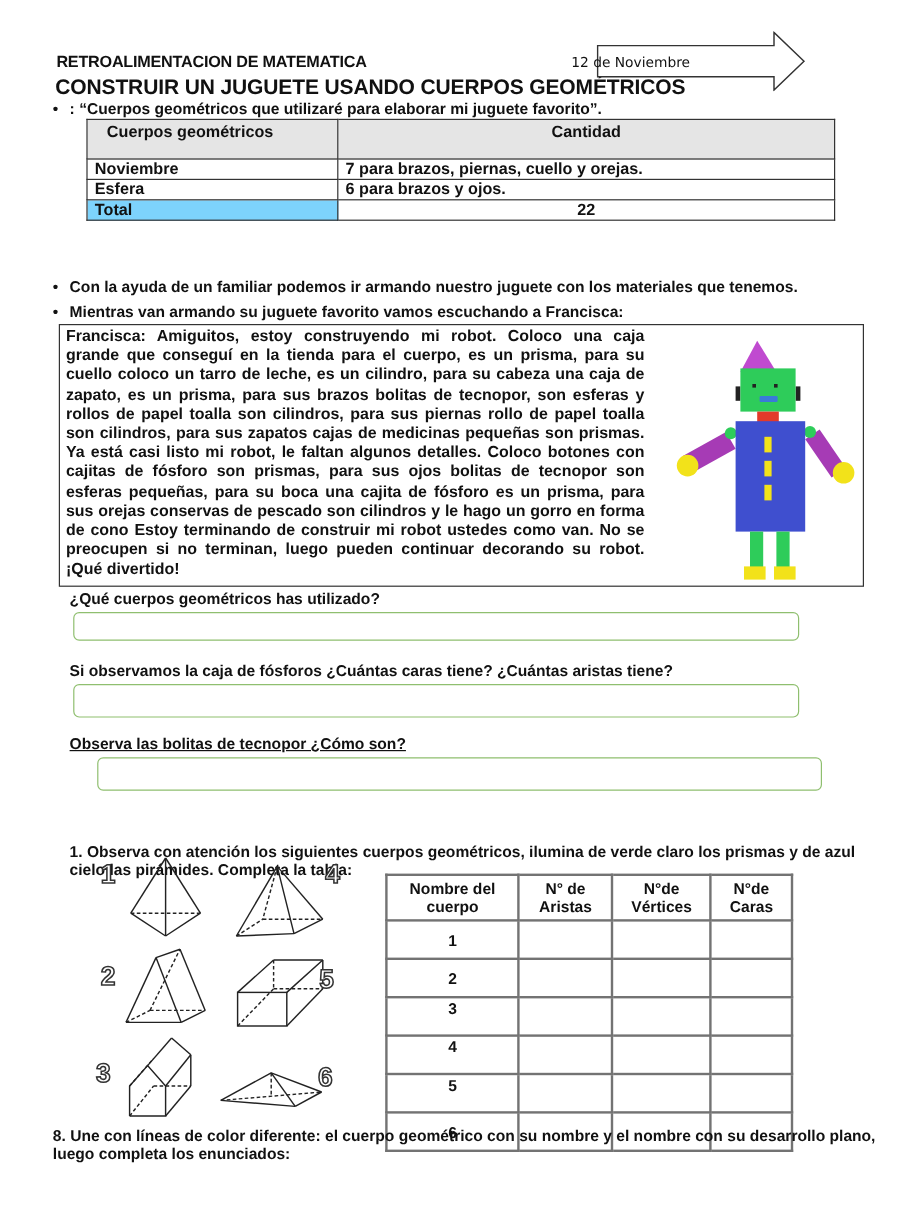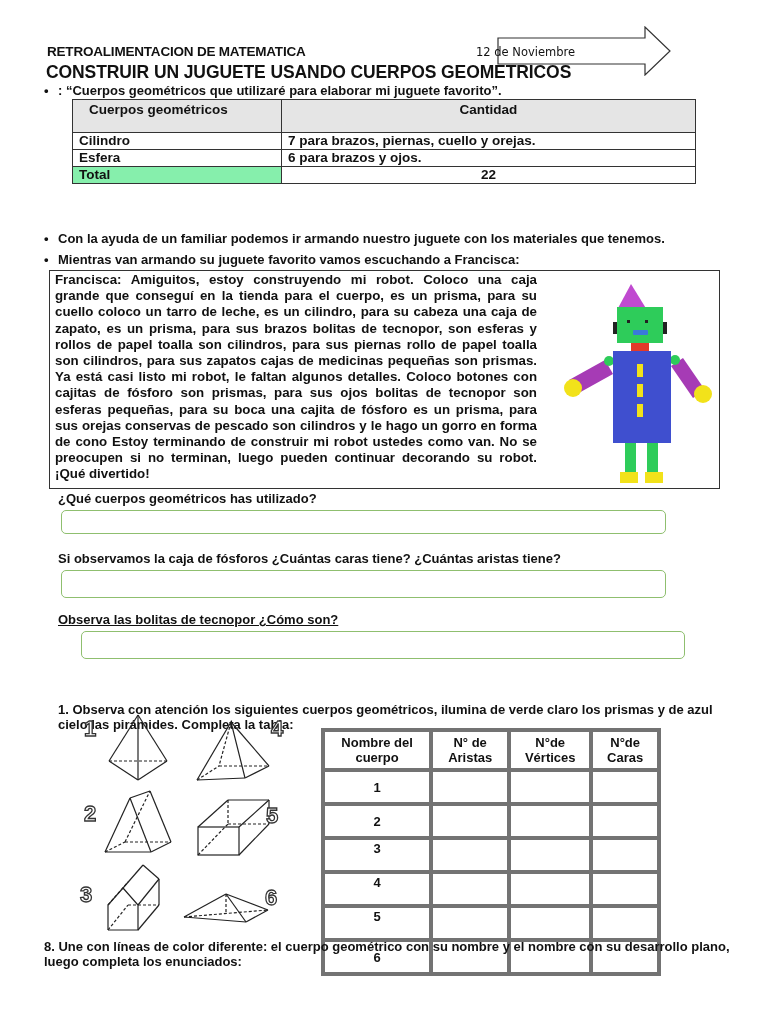--- a/index.html
+++ b/index.html
@@ -11,29 +11,29 @@
   .date-text{left:476px;top:45px;width:120px;font-size:11.5px;font-family:"DejaVu Sans",sans-serif;}
   .bullet{font-size:13px;font-weight:bold;}
   .bullet .dot{display:inline-block;width:14px;}
   table.cuerpos{position:absolute;left:72px;top:99px;width:624px;border-collapse:collapse;font-size:13.5px;font-weight:bold;}
   table.cuerpos td{border:1px solid #333;padding:0 6px;line-height:16px;}
   table.cuerpos td:first-child{width:186px;}
   table.cuerpos .head td{background:#e5e5e5;height:30px;vertical-align:top;text-align:center;padding-top:2px;}
   table.cuerpos .head td:first-child{text-align:left;padding-left:16px;}
   table.cuerpos .prisma td{height:24px;}
   table.cuerpos .total td{height:16px;}
-  table.cuerpos .total td:first-child{background:#86efac;}
+  table.cuerpos .total td:first-child{background:#7dd3fc;}
   table.cuerpos .total td:last-child{text-align:center;}
   .story-box{left:49px;top:270px;width:671px;height:219px;border:1.5px solid #333;box-sizing:border-box;}
   .story{left:55px;top:272px;width:482px;font-size:13.3px;font-weight:bold;line-height:16.2px;text-align:justify;}
   .robot{left:553px;top:280px;width:165px;height:208px;}
   .q{font-size:13px;font-weight:bold;}
   .answer{border:1.5px solid #8fbf6f;border-radius:5px;box-sizing:border-box;height:24px;background:#fff;}
   table.props{position:absolute;left:321px;top:728px;width:340px;border-collapse:collapse;font-size:13px;font-weight:bold;}
-  table.props td{border:4px solid #737373;text-align:center;height:28px;}
+  table.props td{border:2px solid #737373;text-align:center;height:28px;}
   table.props .h td{height:34px;line-height:15px;}
   .shapes{left:78px;top:712px;width:220px;height:225px;}
 </style>
 </head>
 <body>
 
 <div class="abs subtitle">RETROALIMENTACION DE MATEMATICA</div>
 <div class="abs title">CONSTRUIR UN JUGUETE USANDO CUERPOS GEOMÉTRICOS</div>
 
 <svg class="abs date-arrow" viewBox="0 0 175 50">
@@ -45,21 +45,21 @@
   <span class="dot">•</span><span>: “Cuerpos geométricos que utilizaré para elaborar mi juguete favorito”.</span>
 </div>
 
 <table class="cuerpos">
   <tbody>
       <tr class="head">
     <td>Cuerpos geométricos</td>
     <td>Cantidad</td>
   </tr>
   <tr>
-    <td>Cilindro</td>
+    <td>Noviembre</td>
     <td>7 para brazos, piernas, cuello y orejas.</td>
   </tr>
   <tr>
     <td>Esfera</td>
     <td>6 para brazos y ojos.</td>
   </tr>
   <tr class="total">
     <td>Total</td>
     <td>22</td>
   </tr>

